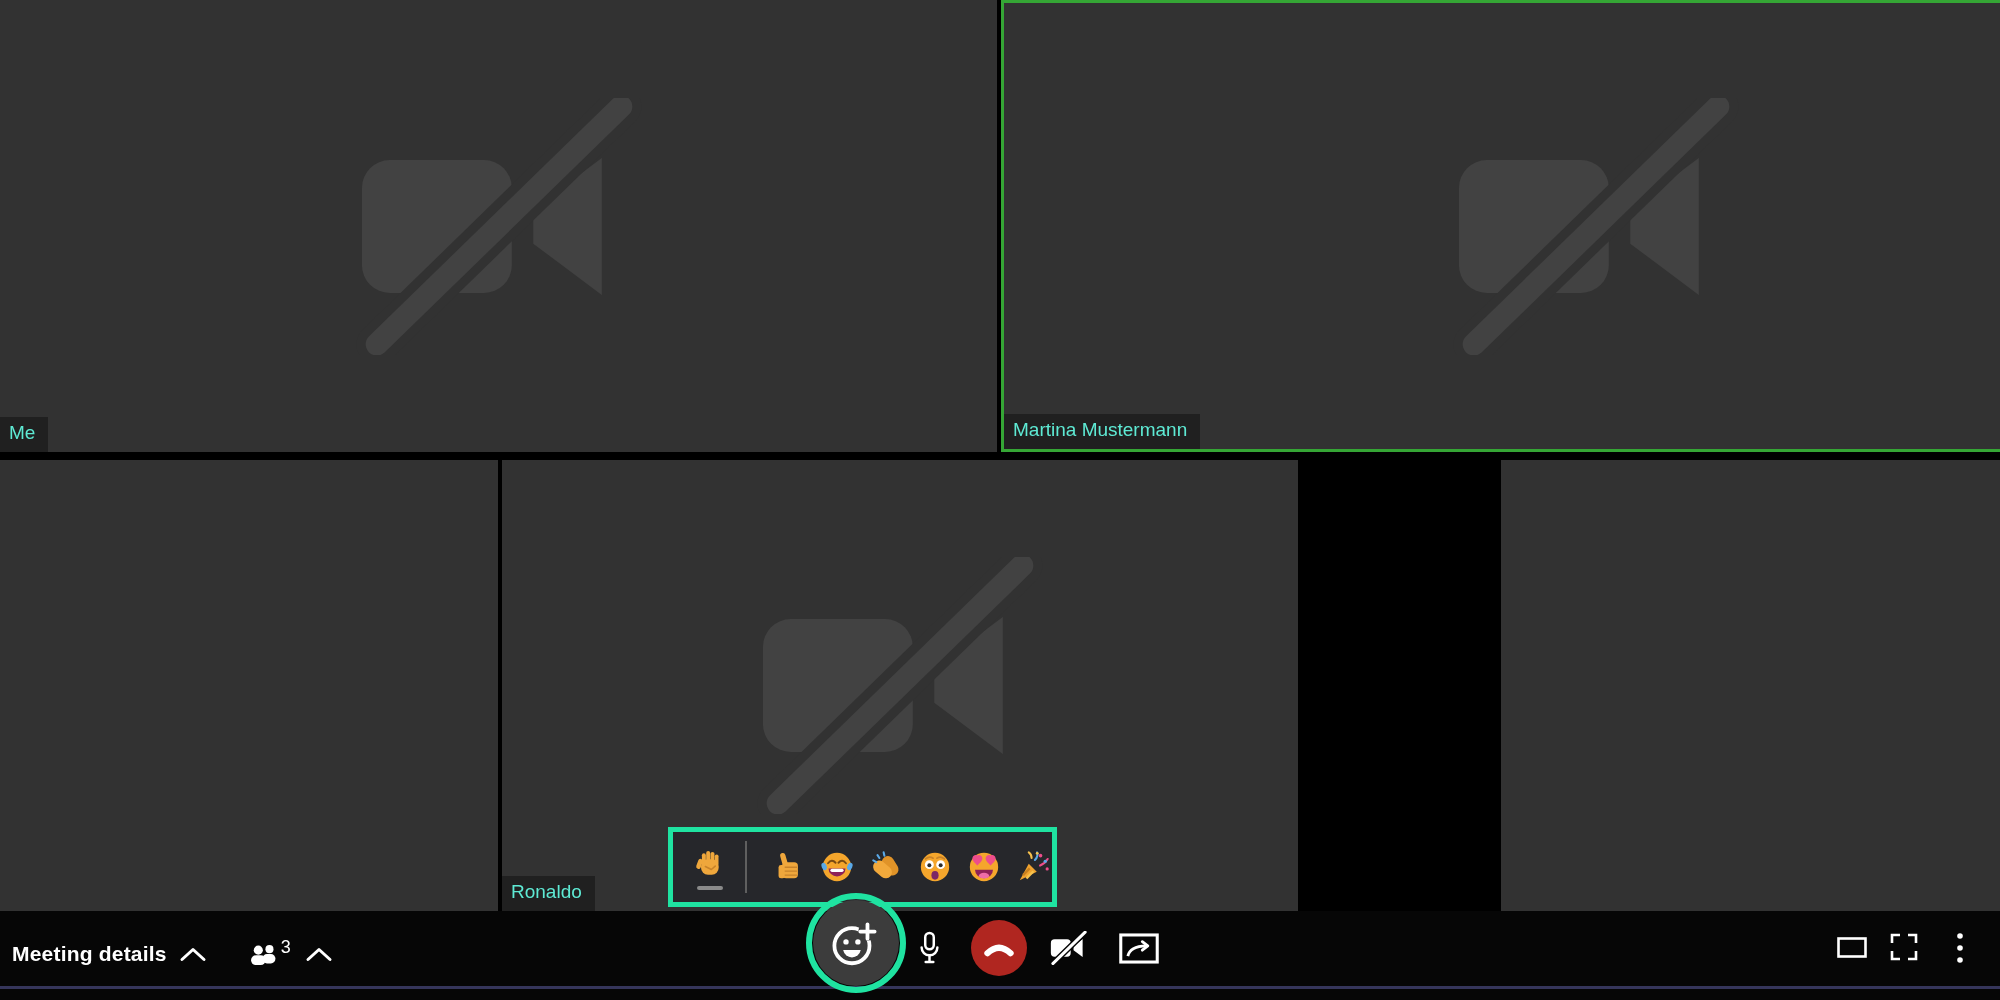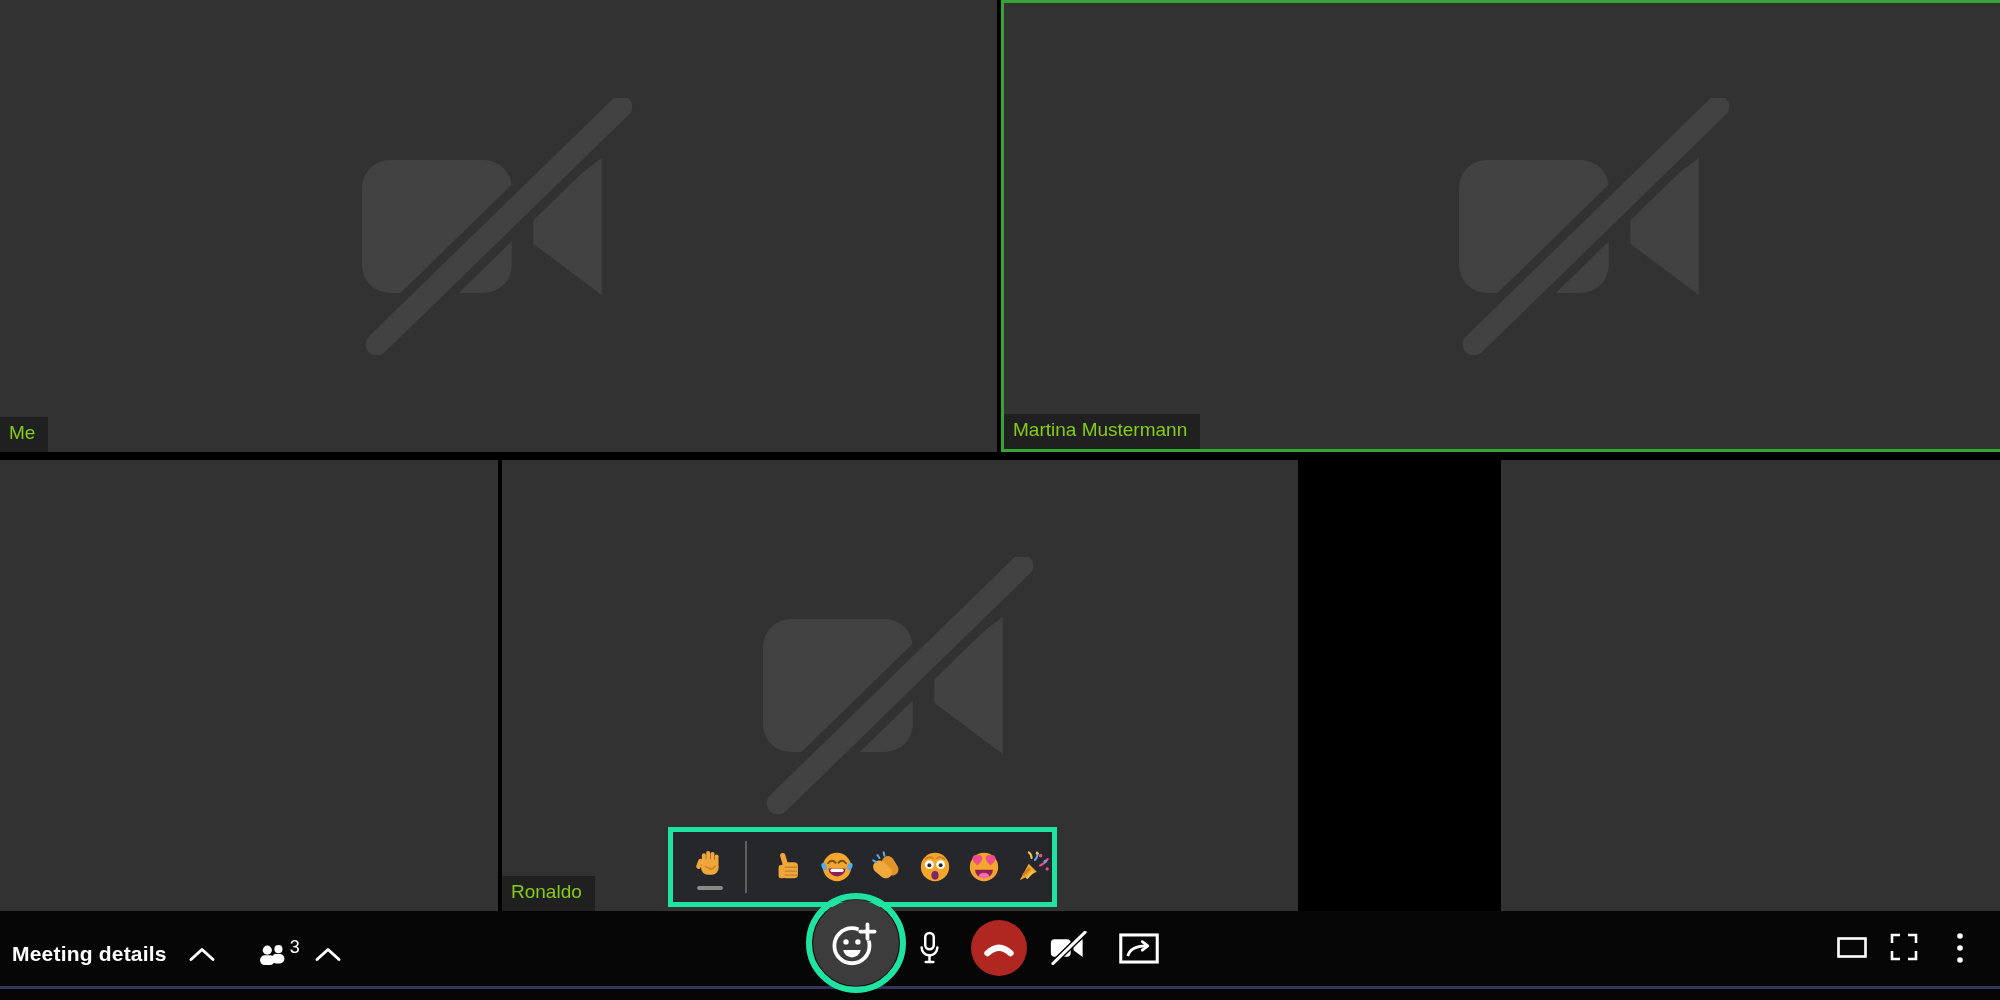--- a/index.html
+++ b/index.html
@@ -14,21 +14,21 @@
     display:flex; align-items:center; justify-content:center;
   }
   #tile-me       { left:0;      top:3;   width:997px;  height:452px; }
   #tile-martina  { left:1001px; top:3;   width:1190px;  height:452px; border:3px solid #35a635; }
   #tile-ronaldo  { left:502px;  top:460px; width:796px; height:451px; }
   #filler-left   { left:0;      top:460px; width:498px; height:451px; }
   #filler-right  { left:1501px; top:460px; width:499px; height:451px; }
   .filler { position:absolute; background:#323232; }
   .name-label {
     position:absolute; left:0; bottom:0;
-    background:rgba(0,0,0,0.35); color:#84cc16;
+    background:rgba(0,0,0,0.35); color:#5eead4;
     font-size:19px; line-height:1.25; padding:4px 13px 7px 9px;
     white-space:nowrap;
   }
   .speak-dot {
     position:absolute; right:11px; bottom:10px; width:22px; height:22px;
     border-radius:50%; background:#2db52d;
     display:flex; align-items:center; justify-content:center;
   }
   .speak-dot::after { content:""; width:8px; height:8px; border-radius:50%; background:#fff; }
 
@@ -48,21 +48,21 @@
   .emoji-row { display:flex; align-items:center; gap:15px; margin-left:12px; }
   .emoji-row .reaction-btn { width:34px; height:34px; }
 
   
   #toolbar { position:absolute; left:0; top:911px; width:2000px; height:89px; background:#060606; }
   #toolbar-bottom-line { position:absolute; left:0; bottom:11px; width:100%; height:3px; background:#35355a; }
   #toolbar-left {
     position:absolute; left:12px; top:0; height:86px;
     display:flex; align-items:center; color:#fff;
   }
-  #meeting-details-btn { display:flex; align-items:center; gap:21px; cursor:pointer; }
+  #meeting-details-btn { display:flex; align-items:center; gap:12px; cursor:pointer; }
   #meeting-details-label { font-size:21px; font-weight:600; letter-spacing:.2px; }
   #participants-btn { display:flex; align-items:flex-start; margin-left:42px; cursor:pointer; }
   #participants-count { font-size:18px; color:#fff; transform:translateY(-6px); margin-left:1px; }
   #toolbar-left-chevron { margin-left:14px; cursor:pointer; display:flex; }
 
   .tb-abs { position:absolute; display:flex; align-items:center; justify-content:center; cursor:pointer; }
   #mic-btn    { left:911px;  top:928px; width:36px; height:40px; }
   #hangup-btn { left:971px;  top:920px; width:56px; height:56px; border-radius:50%; background:#b02620; }
   #camoff-btn { left:1049px; top:928px; width:40px; height:40px; }
   #share-btn  { left:1119px; top:931px; width:40px; height:34px; }

